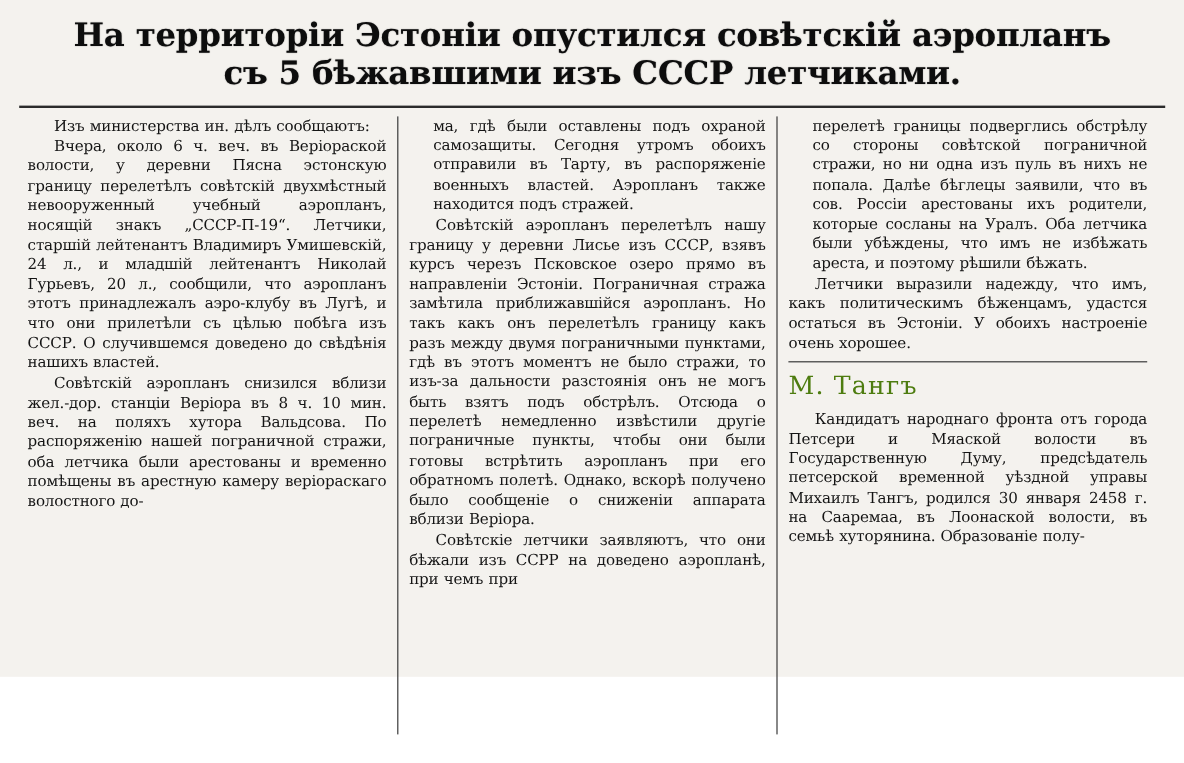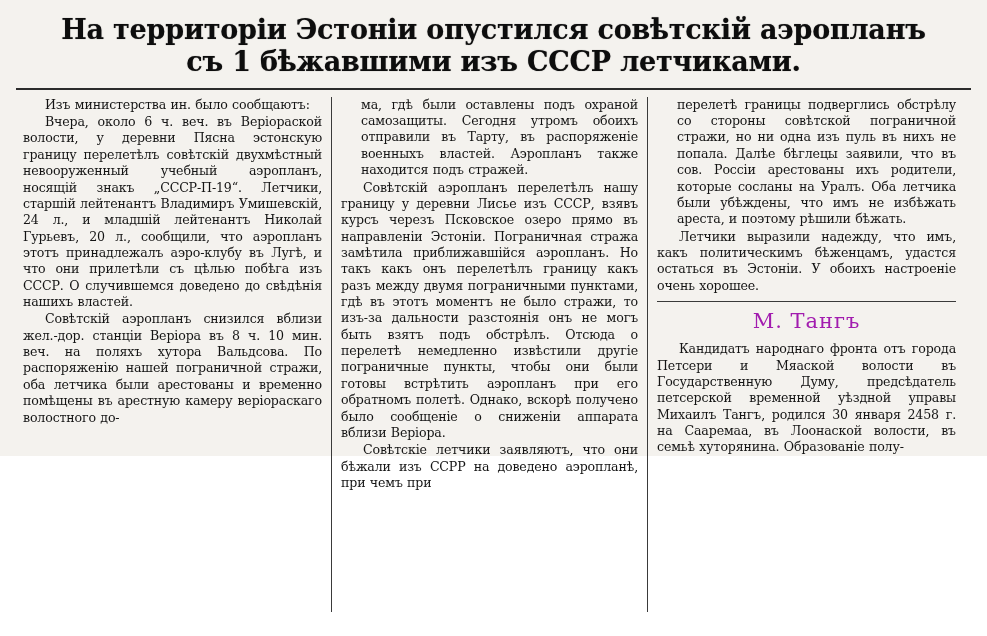--- a/index.html
+++ b/index.html
@@ -10,21 +10,21 @@
   body {
     width: 987px;
     height: 636px;
     overflow: hidden;
     font-family: "Liberation Serif", serif;
     color: #141414;
   }
   .page {
     position: relative;
     width: 987px;
-    height: 456px;
+    height: 564px;
     background: #f4f2ee;
     box-sizing: border-box;
     padding: 10px 14px 0 14px;
   }
   
   .headline {
     text-align: center;
     font-family: "DejaVu Serif", serif;
     font-weight: bold;
     font-size: 27px;
@@ -70,44 +70,43 @@
     letter-spacing: -0.15px;
     word-spacing: 0.5px;
   }
   .col p.noindent { text-indent: 0; margin-left: 20px; }
   .col-divider-h {
     border: 0;
     border-top: 1.5px solid #3a3a3a;
     margin: 7px 0 6px 0;
   }
   .subhead {
-    text-align: center;
     font-family: "DejaVu Serif", serif;
     font-size: 21px;
     letter-spacing: 1px;
     margin: 4px 0 6px 0;
-    color: #a21caf;
+    color: #4d7c0f;
   }
 </style>
 </head>
 <body>
 
 <div class="page">
 
   <div class="headline">
     <span class="l1">На территоріи Эстоніи опустился совѣтскій аэропланъ</span>
-    <span class="l2">съ 1 бѣжавшими изъ СССР летчиками.</span>
+    <span class="l2">съ 5 бѣжавшими изъ СССР летчиками.</span>
   </div>
 
   <hr class="rule-top">
 
   <div class="columns">
 
     <div class="col left">
-      <p>Изъ министерства ин. было сообщаютъ:</p>
+      <p>Изъ министерства ин. дѣлъ сообщаютъ:</p>
       <p>Вчера, около 6 ч. веч. въ Веріораской волости, у деревни Пясна эстонскую границу перелетѣлъ совѣтскій двухмѣстный невооруженный учебный аэропланъ, носящій знакъ „СССР-П-19“. Летчики, старшій лейтенантъ Владимиръ Умишевскій, 24 л., и младшій лейтенантъ Николай Гурьевъ, 20 л., сообщили, что аэропланъ этотъ принадлежалъ аэро-клубу въ Лугѣ, и что они прилетѣли съ цѣлью побѣга изъ СССР. О случившемся доведено до свѣдѣнія нашихъ властей.</p>
       <p>Совѣтскій аэропланъ снизился вблизи жел.-дор. станціи Веріора въ 8 ч. 10 мин. веч. на поляхъ хутора Вальдсова. По распоряженію нашей пограничной стражи, оба летчика были арестованы и временно помѣщены въ арестную камеру веріораскаго волостного до-</p>
     </div>
 
     <div class="col mid">
       <p class="noindent">ма, гдѣ были оставлены подъ охраной самозащиты. Сегодня утромъ обоихъ отправили въ Тарту, въ распоряженіе военныхъ властей. Аэропланъ также находится подъ стражей.</p>
       <p>Совѣтскій аэропланъ перелетѣлъ нашу границу у деревни Лисье изъ СССР, взявъ курсъ черезъ Псковское озеро прямо въ направленіи Эстоніи. Пограничная стража замѣтила приближавшійся аэропланъ. Но такъ какъ онъ перелетѣлъ границу какъ разъ между двумя пограничными пунктами, гдѣ въ этотъ моментъ не было стражи, то изъ-за дальности разстоянія онъ не могъ быть взятъ подъ обстрѣлъ. Отсюда о перелетѣ немедленно извѣстили другіе пограничные пункты, чтобы они были готовы встрѣтить аэропланъ при его обратномъ полетѣ. Однако, вскорѣ получено было сообщеніе о сниженіи аппарата вблизи Веріора.</p>
       <p>Совѣтскіе летчики заявляютъ, что они бѣжали изъ ССРР на доведено аэропланѣ, при чемъ при</p>
     </div>
 

